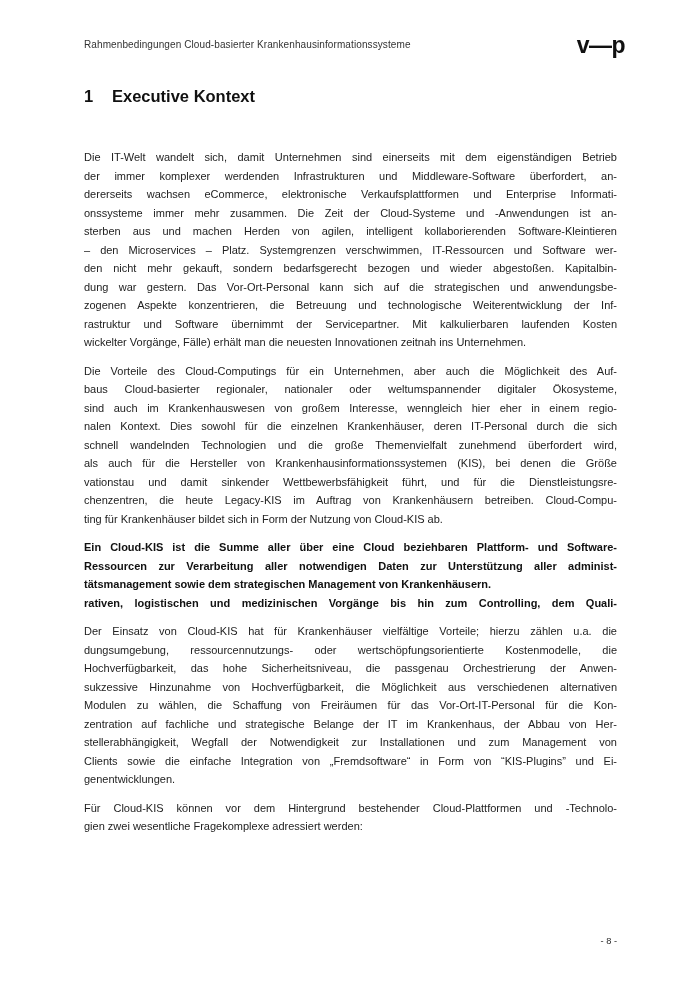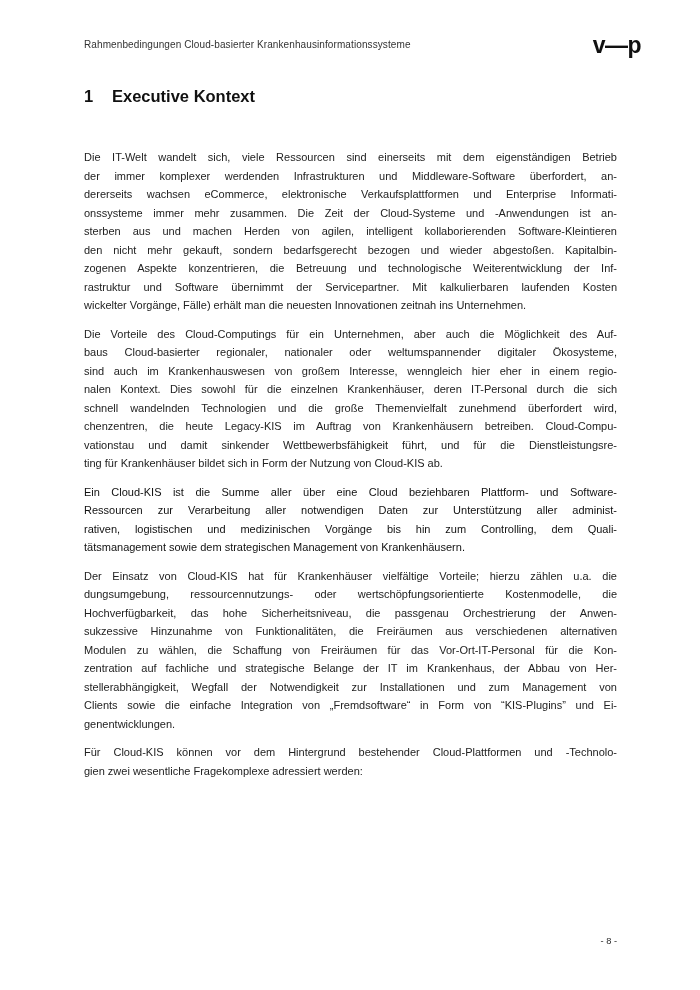--- a/index.html
+++ b/index.html
@@ -21,21 +21,21 @@
     top: 39px;
     left: 84px;
     font-size: 10px;
     line-height: 12px;
     color: #333333;
     letter-spacing: 0.1px;
   }
   .logo {
     position: absolute;
     top: 33px;
-    right: 59px;
+    right: 75px;
     font-size: 23px;
     line-height: 24px;
     font-weight: 700;
     color: #111111;
     letter-spacing: -0.5px;
   }
   .heading {
     position: absolute;
     top: 86px;
     left: 84px;
@@ -56,21 +56,21 @@
     left: 84px;
     width: 533px;
     font-size: 11px;
     line-height: 18.5px;
     color: #222222;
   }
   .paragraph {
     margin: 0 0 10px 0;
   }
   .paragraph.bold {
-    font-weight: 400;
+    font-weight: 700;
     color: #111111;
   }
   .line {
     text-align: justify;
     text-align-last: justify;
     -moz-text-align-last: justify;
     height: 18.5px;
     overflow: hidden;
   }
   .line.last {
@@ -95,51 +95,54 @@
 
   <div class="logo">v—p</div>
 
   <h1 class="heading">
     <span class="h-num">1</span>
     <span class="h-text">Executive Kontext</span>
   </h1>
 
   <div class="content" id="content">
       <div class="paragraph">
-        <div class="line">Die IT-Welt wandelt sich, viele Ressourcen sind einerseits mit dem eigenständigen Betrieb</div>
+        <div class="line">Die IT-Welt wandelt sich, damit Unternehmen sind einerseits mit dem eigenständigen Betrieb</div>
         <div class="line">der immer komplexer werdenden Infrastrukturen und Middleware-Software überfordert, an-</div>
         <div class="line">dererseits wachsen eCommerce, elektronische Verkaufsplattformen und Enterprise Informati-</div>
         <div class="line">onssysteme immer mehr zusammen. Die Zeit der Cloud-Systeme und -Anwendungen ist an-</div>
         <div class="line">sterben aus und machen Herden von agilen, intelligent kollaborierenden Software-Kleintieren</div>
+        <div class="line">– den Microservices – Platz. Systemgrenzen verschwimmen, IT-Ressourcen und Software wer-</div>
         <div class="line">den nicht mehr gekauft, sondern bedarfsgerecht bezogen und wieder abgestoßen. Kapitalbin-</div>
+        <div class="line">dung war gestern. Das Vor-Ort-Personal kann sich auf die strategischen und anwendungsbe-</div>
         <div class="line">zogenen Aspekte konzentrieren, die Betreuung und technologische Weiterentwicklung der Inf-</div>
         <div class="line">rastruktur und Software übernimmt der Servicepartner. Mit kalkulierbaren laufenden Kosten</div>
         <div class="line last">wickelter Vorgänge, Fälle) erhält man die neuesten Innovationen zeitnah ins Unternehmen.</div>
       </div>
       <div class="paragraph">
         <div class="line">Die Vorteile des Cloud-Computings für ein Unternehmen, aber auch die Möglichkeit des Auf-</div>
         <div class="line">baus Cloud-basierter regionaler, nationaler oder weltumspannender digitaler Ökosysteme,</div>
         <div class="line">sind auch im Krankenhauswesen von großem Interesse, wenngleich hier eher in einem regio-</div>
         <div class="line">nalen Kontext. Dies sowohl für die einzelnen Krankenhäuser, deren IT-Personal durch die sich</div>
         <div class="line">schnell wandelnden Technologien und die große Themenvielfalt zunehmend überfordert wird,</div>
+        <div class="line">als auch für die Hersteller von Krankenhausinformationssystemen (KIS), bei denen die Größe</div>
+        <div class="line">vationstau und damit sinkender Wettbewerbsfähigkeit führt, und für die Dienstleistungsre-</div>
         <div class="line">chenzentren, die heute Legacy-KIS im Auftrag von Krankenhäusern betreiben. Cloud-Compu-</div>
-        <div class="line">vationstau und damit sinkender Wettbewerbsfähigkeit führt, und für die Dienstleistungsre-</div>
         <div class="line last">ting für Krankenhäuser bildet sich in Form der Nutzung von Cloud-KIS ab.</div>
       </div>
       <div class="paragraph bold">
         <div class="line">Ein Cloud-KIS ist die Summe aller über eine Cloud beziehbaren Plattform- und Software-</div>
         <div class="line">Ressourcen zur Verarbeitung aller notwendigen Daten zur Unterstützung aller administ-</div>
+        <div class="line last">tätsmanagement sowie dem strategischen Management von Krankenhäusern.</div>
         <div class="line">rativen, logistischen und medizinischen Vorgänge bis hin zum Controlling, dem Quali-</div>
-        <div class="line last">tätsmanagement sowie dem strategischen Management von Krankenhäusern.</div>
       </div>
       <div class="paragraph">
         <div class="line">Der Einsatz von Cloud-KIS hat für Krankenhäuser vielfältige Vorteile; hierzu zählen u.a. die</div>
         <div class="line">dungsumgebung, ressourcennutzungs- oder wertschöpfungsorientierte Kostenmodelle, die</div>
         <div class="line">Hochverfügbarkeit, das hohe Sicherheitsniveau, die passgenau Orchestrierung der Anwen-</div>
-        <div class="line">sukzessive Hinzunahme von Funktionalitäten, die Freiräumen aus verschiedenen alternativen</div>
+        <div class="line">sukzessive Hinzunahme von Hochverfügbarkeit, die Möglichkeit aus verschiedenen alternativen</div>
         <div class="line">Modulen zu wählen, die Schaffung von Freiräumen für das Vor-Ort-IT-Personal für die Kon-</div>
         <div class="line">zentration auf fachliche und strategische Belange der IT im Krankenhaus, der Abbau von Her-</div>
         <div class="line">stellerabhängigkeit, Wegfall der Notwendigkeit zur Installationen und zum Management von</div>
         <div class="line">Clients sowie die einfache Integration von „Fremdsoftware“ in Form von “KIS-Plugins” und Ei-</div>
         <div class="line last">genentwicklungen.</div>
       </div>
       <div class="paragraph">
         <div class="line">Für Cloud-KIS können vor dem Hintergrund bestehender Cloud-Plattformen und -Technolo-</div>
         <div class="line last">gien zwei wesentliche Fragekomplexe adressiert werden:</div>
       </div>

